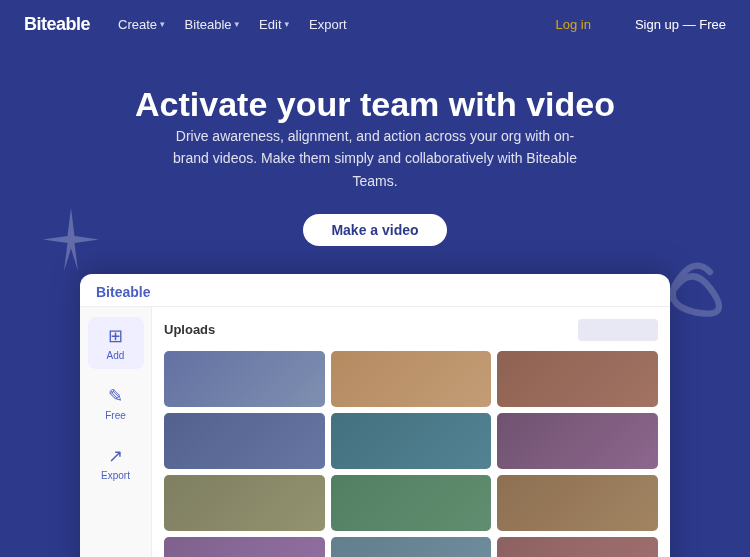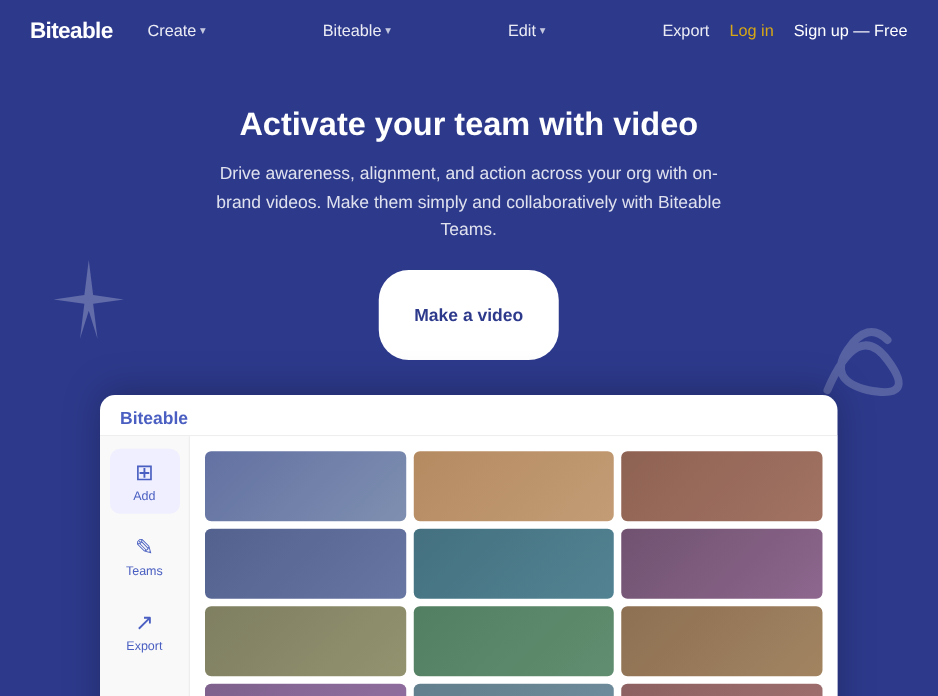--- a/index.html
+++ b/index.html
@@ -25,21 +25,20 @@
       font-size: 18px;
       color: #fff;
       margin-right: 12px;
       letter-spacing: -0.5px;
     }
     .nav-items {
       display: flex;
       align-items: center;
       gap: 4px;
       flex: 1;
-      justify-content: space-between;
     }
     .nav-item {
       display: flex;
       align-items: center;
       gap: 3px;
       color: #fff;
       font-size: 13px;
       padding: 6px 8px;
       cursor: pointer;
       opacity: 0.9;
@@ -56,50 +55,51 @@
     .nav-link {
       color: #eab308;
       font-size: 13px;
       cursor: pointer;
       opacity: 0.9;
     }
     .nav-signup {
       color: #fff;
       font-size: 13px;
       cursor: pointer;
+      margin-left: 28px;
     }
 
     
     .hero {
       background: #2d3a8c;
       text-align: center;
       padding: 36px 20px 20px;
       position: relative;
       overflow: hidden;
     }
     .hero-title {
-      font-size: 26px;
+      font-size: 34px;
       font-weight: 800;
       color: #fff;
       line-height: 1.2;
       margin-bottom: 0;
     }
     .hero-sub {
       font-size: 14px;
       color: rgba(255,255,255,0.85);
       line-height: 1.6;
       max-width: 420px;
-      margin: 12px auto 22px;
+      margin: 0 auto 22px;
     }
     .hero-btn {
       background: #fff;
       color: #2d3a8c;
       border: none;
       border-radius: 24px;
-      padding: 28px 28px;
+      padding: 8px 28px;
       font-size: 14px;
       font-weight: 600;
       cursor: pointer;
       margin-bottom: 28px;
     }
 
     
     .deco-star {
       position: absolute;
       left: 36px;
@@ -280,29 +280,33 @@
     </div>
     <div class="mockup-body">
 
       <div class="mockup-sidebar">
         <div class="sidebar-item-m active">
           <span class="sidebar-icon">⊞</span>
           <span class="sidebar-label">Add</span>
         </div>
         <div class="sidebar-item-m">
           <span class="sidebar-icon">✎</span>
-          <span class="sidebar-label">Teams</span>
+          <span class="sidebar-label">Free</span>
         </div>
         <div class="sidebar-item-m">
           <span class="sidebar-icon">↗</span>
           <span class="sidebar-label">Export</span>
         </div>
       </div>
 
       <div class="mockup-content">
+        <div class="uploads-header">
+          <span class="uploads-title">Uploads</span>
+          <div class="uploads-btn"></div>
+        </div>
         <div class="video-grid">
           <div class="video-thumb t1">
               <div class="thumb-overlay"></div>
             </div>
           <div class="video-thumb t2">
               <div class="thumb-overlay"></div>
             </div>
           <div class="video-thumb t3">
               <div class="thumb-overlay"></div>
             </div>

